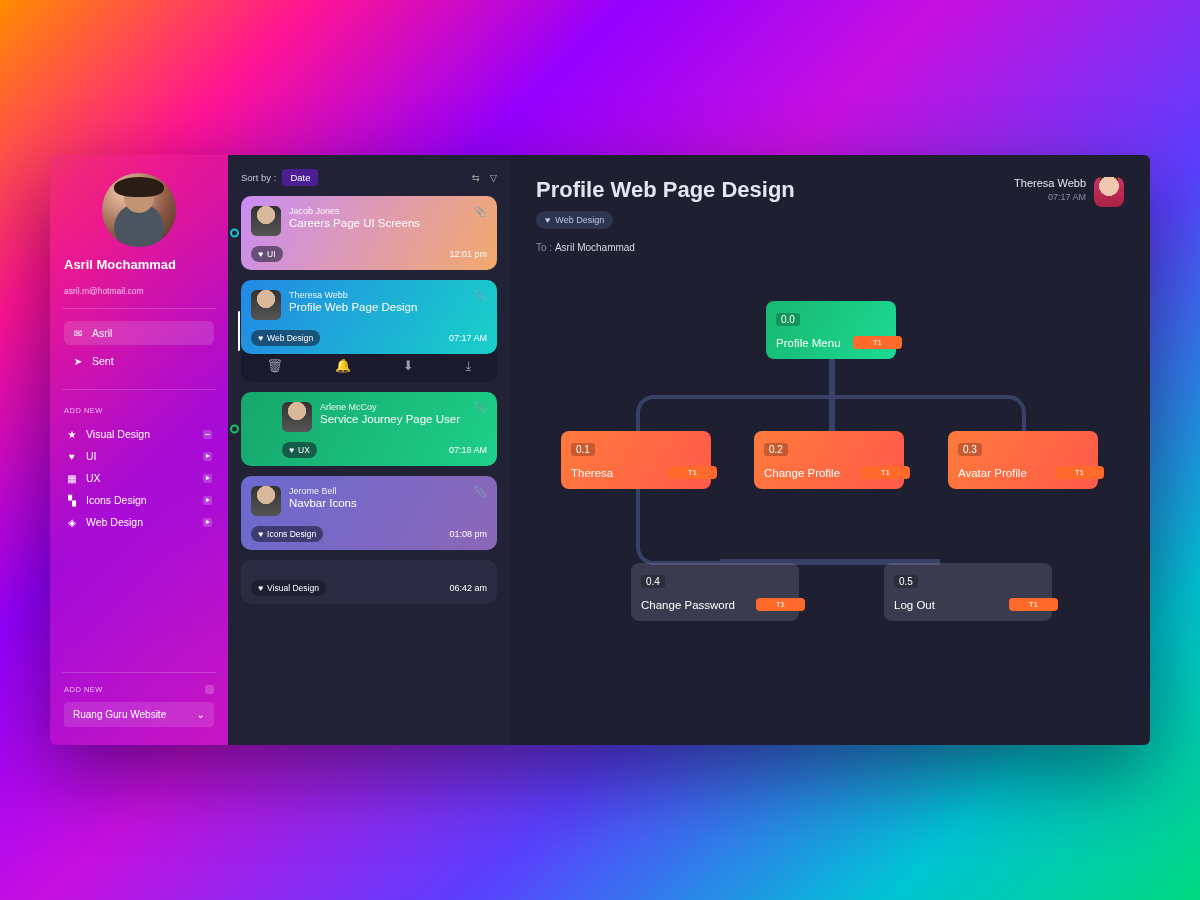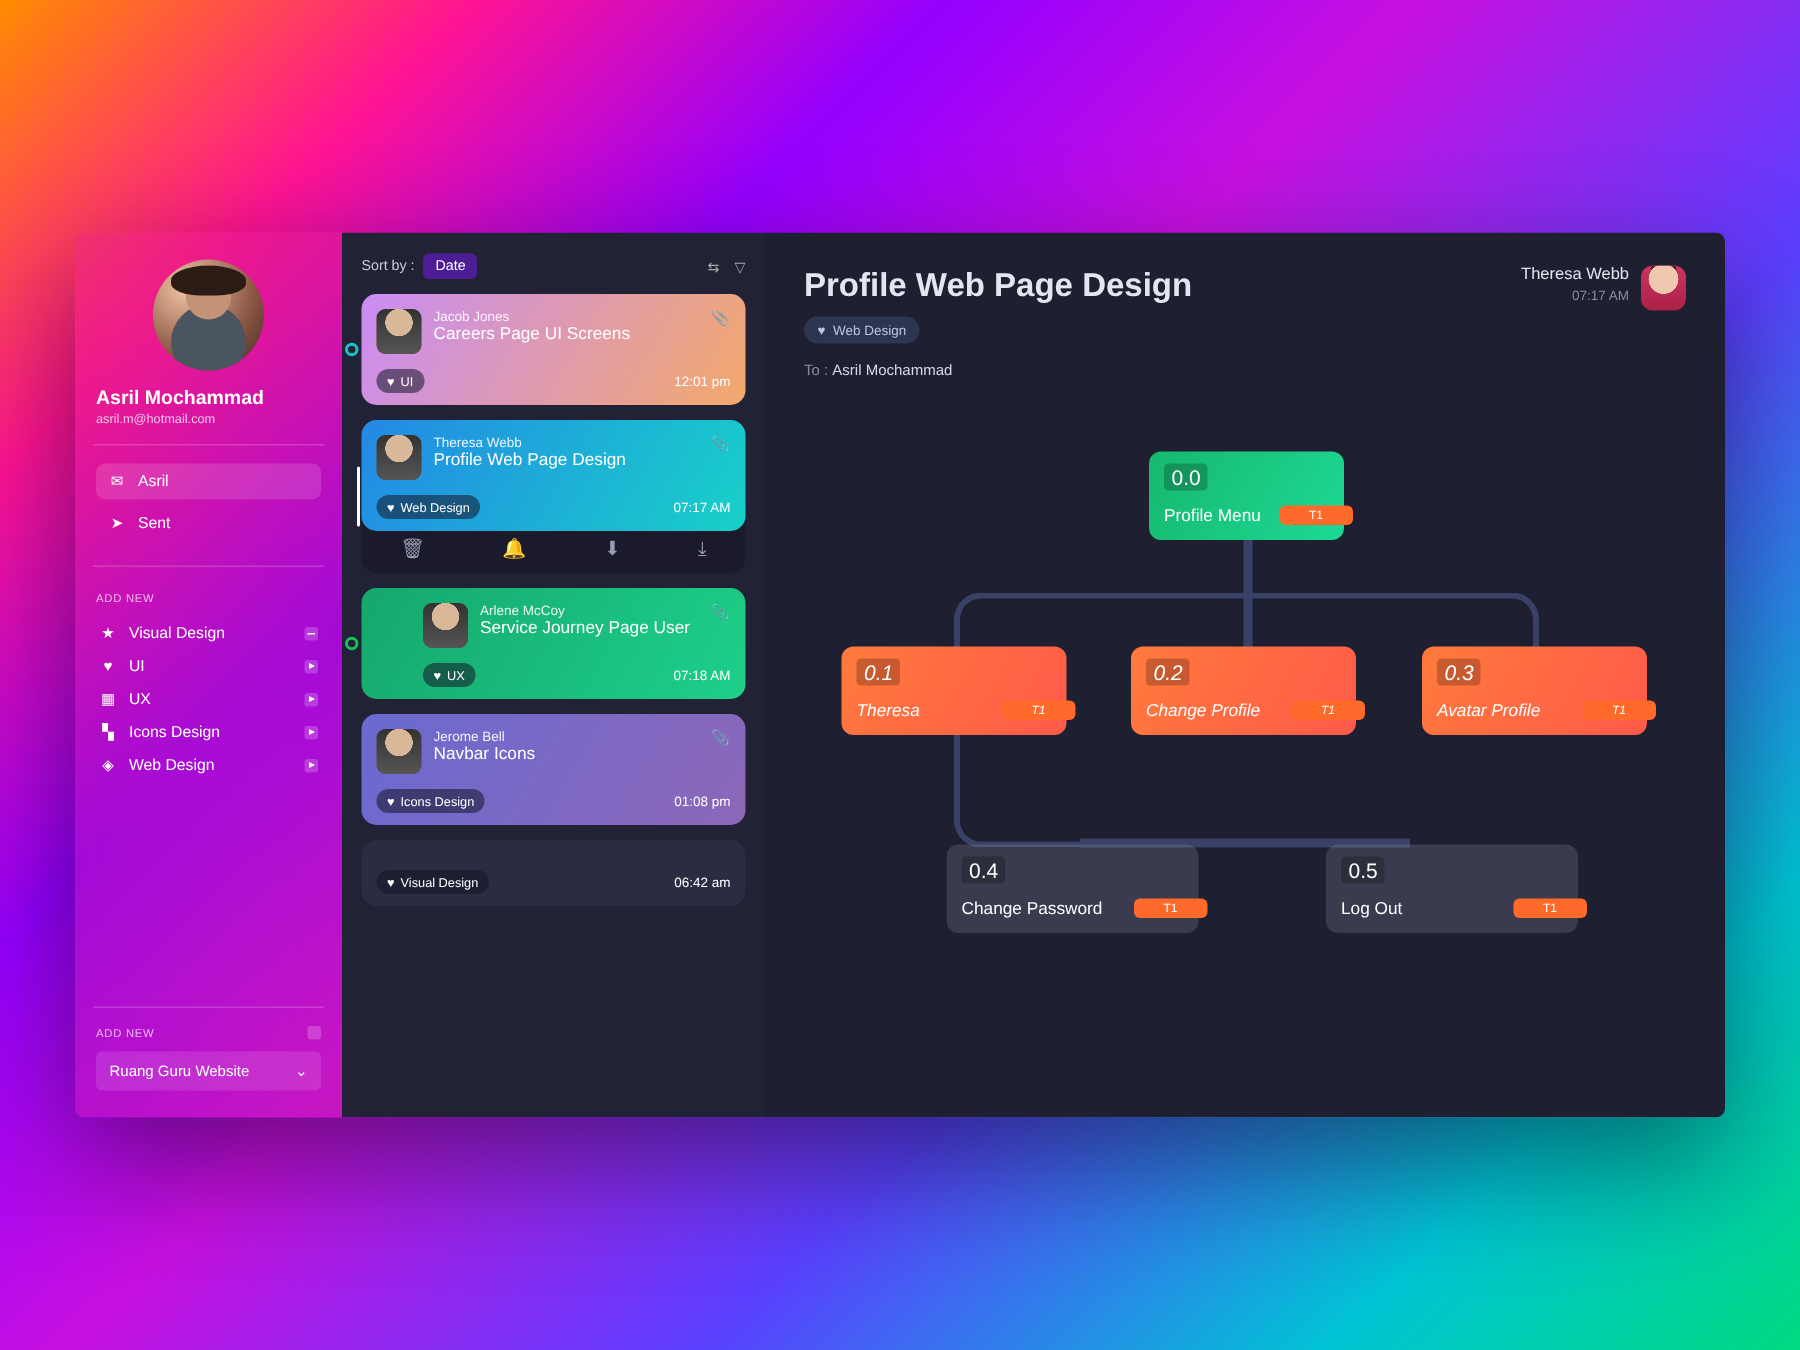--- a/index.html
+++ b/index.html
@@ -20,21 +20,21 @@
   padding: 18px 14px; color: #fff; display: flex; flex-direction: column;
 }
 .avatar-lg {
   width: 74px; height: 74px; border-radius: 50%;
   background: radial-gradient(circle at 30% 25%, #f4c7a8, #8a5542 60%, #3a2a24);
   margin: 0 auto 10px; position: relative; overflow: hidden;
 }
 .avatar-lg::before { content:""; position:absolute; left:22px; top:10px; width:30px; height:30px; background:#c29375; border-radius:50%; box-shadow: 0 30px 0 10px #4a5560;}
 .avatar-lg::after { content:""; position:absolute; left:12px; top:4px; width:50px; height:20px; background:#2b1d16; border-radius:50% 50% 40% 40%; }
 .user-name { font-size: 13px; font-weight: 600; text-align:left; }
-.user-email { font-size: 8.5px; opacity: .75; margin-top: 2px; }
+.user-email { font-size: 8.5px; opacity: .75; margin-top: 14px; }
 .divider { height:1px; background: rgba(255,255,255,.18); margin: 12px -2px; }
 .nav-btn { display:flex; align-items:center; gap:8px; font-size:10.5px; padding:6px 8px; border-radius:6px; cursor:pointer; margin-bottom:4px; }
 .nav-btn.active { background: rgba(255,255,255,.14); }
 .nav-btn .ico { width:12px; height:12px; display:flex; align-items:center; justify-content:center; font-size:10px;}
 .section-label { font-size: 7.5px; letter-spacing: .5px; opacity:.7; margin: 4px 0 8px; text-transform:uppercase;}
 .cat-row { display:flex; align-items:center; gap:8px; font-size:10.5px; padding:5px 2px; cursor:pointer; }
 .cat-row .dot { width:12px; height:12px; display:inline-flex; align-items:center; justify-content:center; font-size:10px;}
 .cat-row .sq { width:9px; height:9px; border-radius:2px; background:rgba(255,255,255,.2); margin-left:auto; position:relative;}
 .cat-row .sq.minus::after { content:""; position:absolute; left:2px; right:2px; top:4px; height:1px; background:#fff;}
 .cat-row .sq.play::after { content:""; position:absolute; left:3px; top:2px; border-left:4px solid #fff; border-top:2.5px solid transparent; border-bottom:2.5px solid transparent;}
@@ -74,25 +74,25 @@
 .dtag { display:inline-flex; align-items:center; gap:5px; background:#2d3550; font-size:9px; padding:4px 9px; border-radius:10px; margin-top:8px; color:#b8c6e8;}
 .meta { font-size:10px; color:#8b8ba8; margin-top:10px; line-height:1.7;}
 .meta b { color:#d8d8e8; font-weight:500;}
 .who { text-align:right; font-size:11px;}
 .who .t { font-size:9px; color:#8b8ba8; margin-top:3px;}
 .avatar-sm { width:30px; height:30px; border-radius:8px; background:linear-gradient(#c36,#a24); display:inline-block; margin-left:8px; vertical-align:top; position:relative; overflow:hidden;}
 .avatar-sm::after{content:"";position:absolute;inset:0;background:radial-gradient(circle at 50% 30%, #f0c8b0 0 38%, transparent 39%), radial-gradient(ellipse at 50% 8%, #4a2815 0 40%, transparent 41%);}
 
 .tree { position:relative; margin-top:35px; height:380px;}
 .node { position:absolute; border-radius:8px; padding:8px 10px 10px; color:#fff; }
-.node .idx { font-size:14px; background:rgba(0,0,0,.22); display:inline-block; padding:1px 5px; border-radius:3px;}
+.node .idx { font-size:10px; background:rgba(0,0,0,.22); display:inline-block; padding:1px 5px; border-radius:3px;}
 .node .nlabel { font-size:11.5px; font-weight:500; margin-top:10px;}
 .node .badge { position:absolute; right:-6px; bottom:10px; background:#ff6a2a; font-size:8px; padding:2px 20px; border-radius:4px;}
 .n-root { background:linear-gradient(120deg,#17b86f,#1dd994); width:130px; top:10px; left:230px;}
-.n-mid { background:linear-gradient(120deg,#ff7a3c,#ff5a4a); width:150px; top:140px;font-style:italic;}
+.n-mid { background:linear-gradient(120deg,#ff7a3c,#ff5a4a); width:150px; top:140px;}
 .n-leaf { background:rgba(185,190,205,.18); width:168px; top:272px;}
 .conn { position:absolute; border:4px solid #3a4166; background:none;}
 </style>
 </head>
 <body>
 
 <div class="app">
 
   <aside class="sidebar">
     <div class="avatar-lg"></div>

